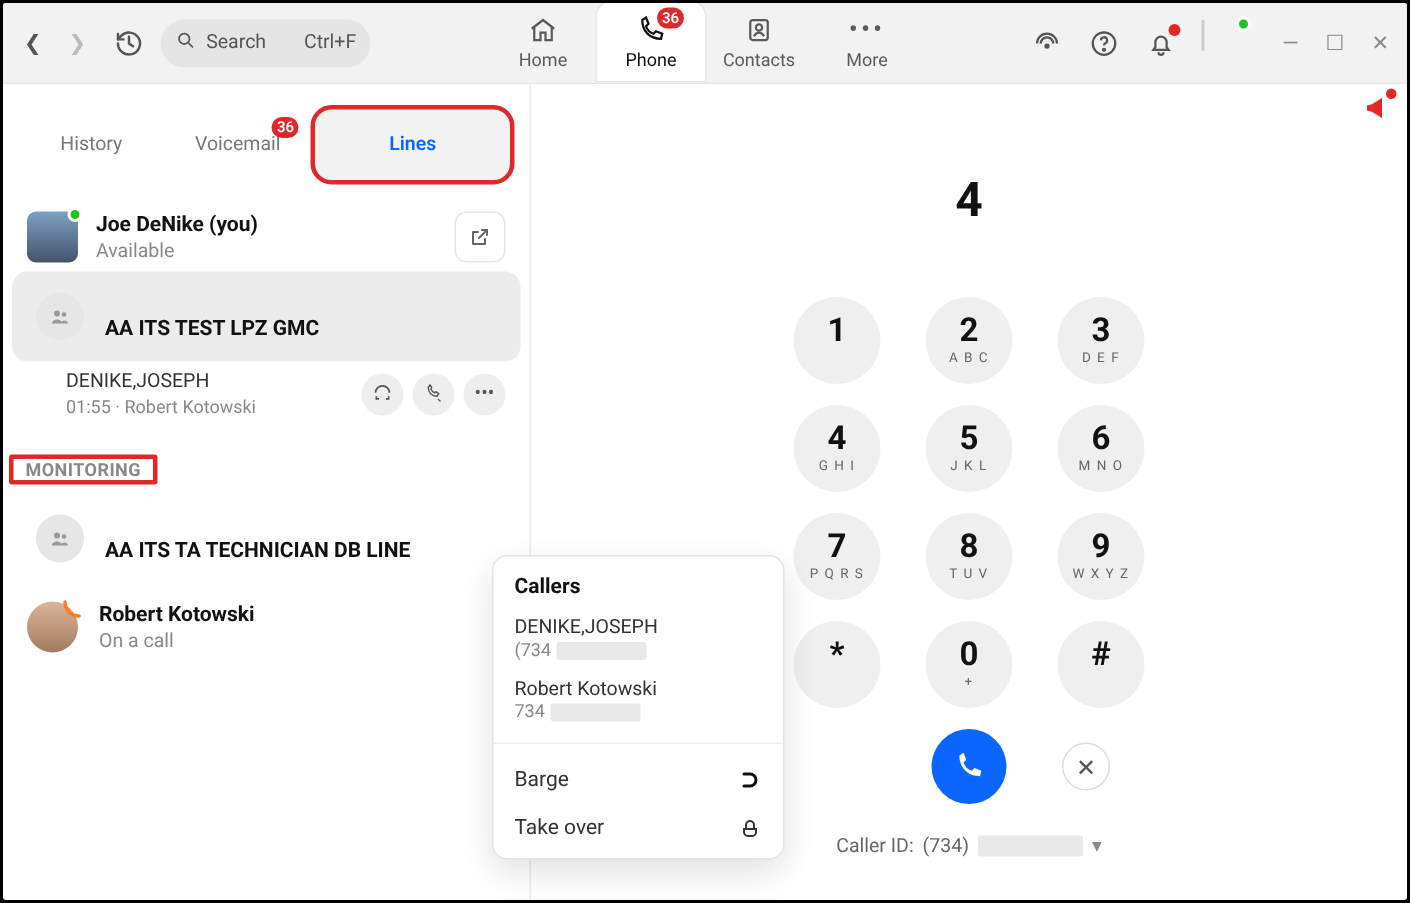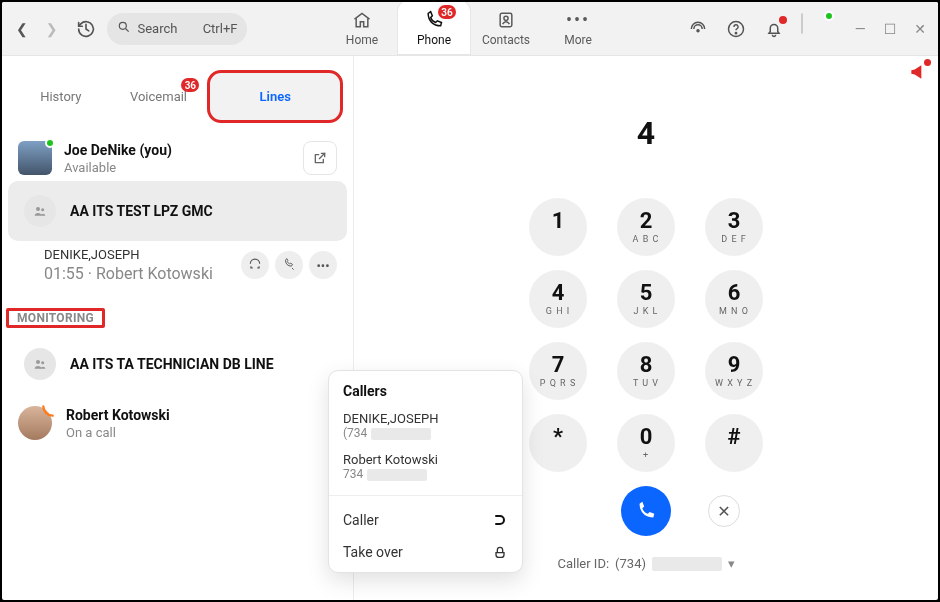--- a/index.html
+++ b/index.html
@@ -111,38 +111,38 @@
     margin-left:auto; width:34px; height:34px; border-radius:8px;
     display:flex; align-items:center; justify-content:center;
     border:1px solid #e5e5e5; color:#666; background:#fff;
   }
   .section-label {
     padding: 18px 16px 8px 16px;
     font-size:12px; font-weight:700; color:#888; letter-spacing:0.3px;
   }
   .monitoring-box { display:inline-block; padding:4px 6px; margin-left:4px; }
   .line-item {
-    display:flex; align-items:center; gap:14px;
+    display:flex; align-items:flex-end; gap:14px;
     padding:14px 16px; border-radius:10px;
     margin: 0 6px;
   }
   .line-item.selected { background:#ececec; }
   .line-avatar {
     width:32px; height:32px; border-radius:50%;
     background:#e6e6e6; display:flex; align-items:center; justify-content:center;
     color:#888;
   }
   .line-avatar svg { width:16px; height:16px; fill:#999; }
   .line-title { font-weight:700; font-size:14px; color:#111; }
   .call-row {
     display:flex; align-items:center; padding:6px 16px 10px 42px;
   }
   .call-info { display:flex; flex-direction:column; }
   .call-name { font-size:13px; color:#333; }
-  .call-meta { font-size:16px; color:#888; margin-top:2px; }
+  .call-meta { font-size:12px; color:#888; margin-top:2px; }
   .call-actions { margin-left:auto; display:flex; gap:6px; }
   .circ-btn {
     width:28px; height:28px; border-radius:50%;
     background:#eee; display:flex; align-items:center; justify-content:center;
     color:#555; font-size:13px;
   }
   .contact-row {
     display:flex; align-items:center; gap:14px; padding:12px 16px;
   }
   .contact-ava { position:relative; width:34px; height:34px; }
@@ -507,21 +507,21 @@
       </div>
       <div class="pop-entry">
         <div class="pop-name">Robert Kotowski</div>
         <div class="pop-num">
             <span>734</span>
             <span class="redact"></span>
           </div>
       </div>
       <div class="pop-sep"></div>
       <div class="pop-action">
-        <span>Caller</span>
+        <span>Barge</span>
         <svg viewBox="0 0 24 24">
             <path d="M6 6h6a6 6 0 0 1 0 12H6" stroke="#111" fill="none" stroke-width="3" stroke-linecap="round"></path>
           </svg>
       </div>
       <div class="pop-action">
         <span>Take over</span>
         <svg viewBox="0 0 24 24">
             <path d="M8 13V9a4 4 0 0 1 8 0v4"></path>
             <path d="M6 13h12v3a4 4 0 0 1-4 4h-4a4 4 0 0 1-4-4z"></path>
           </svg>

